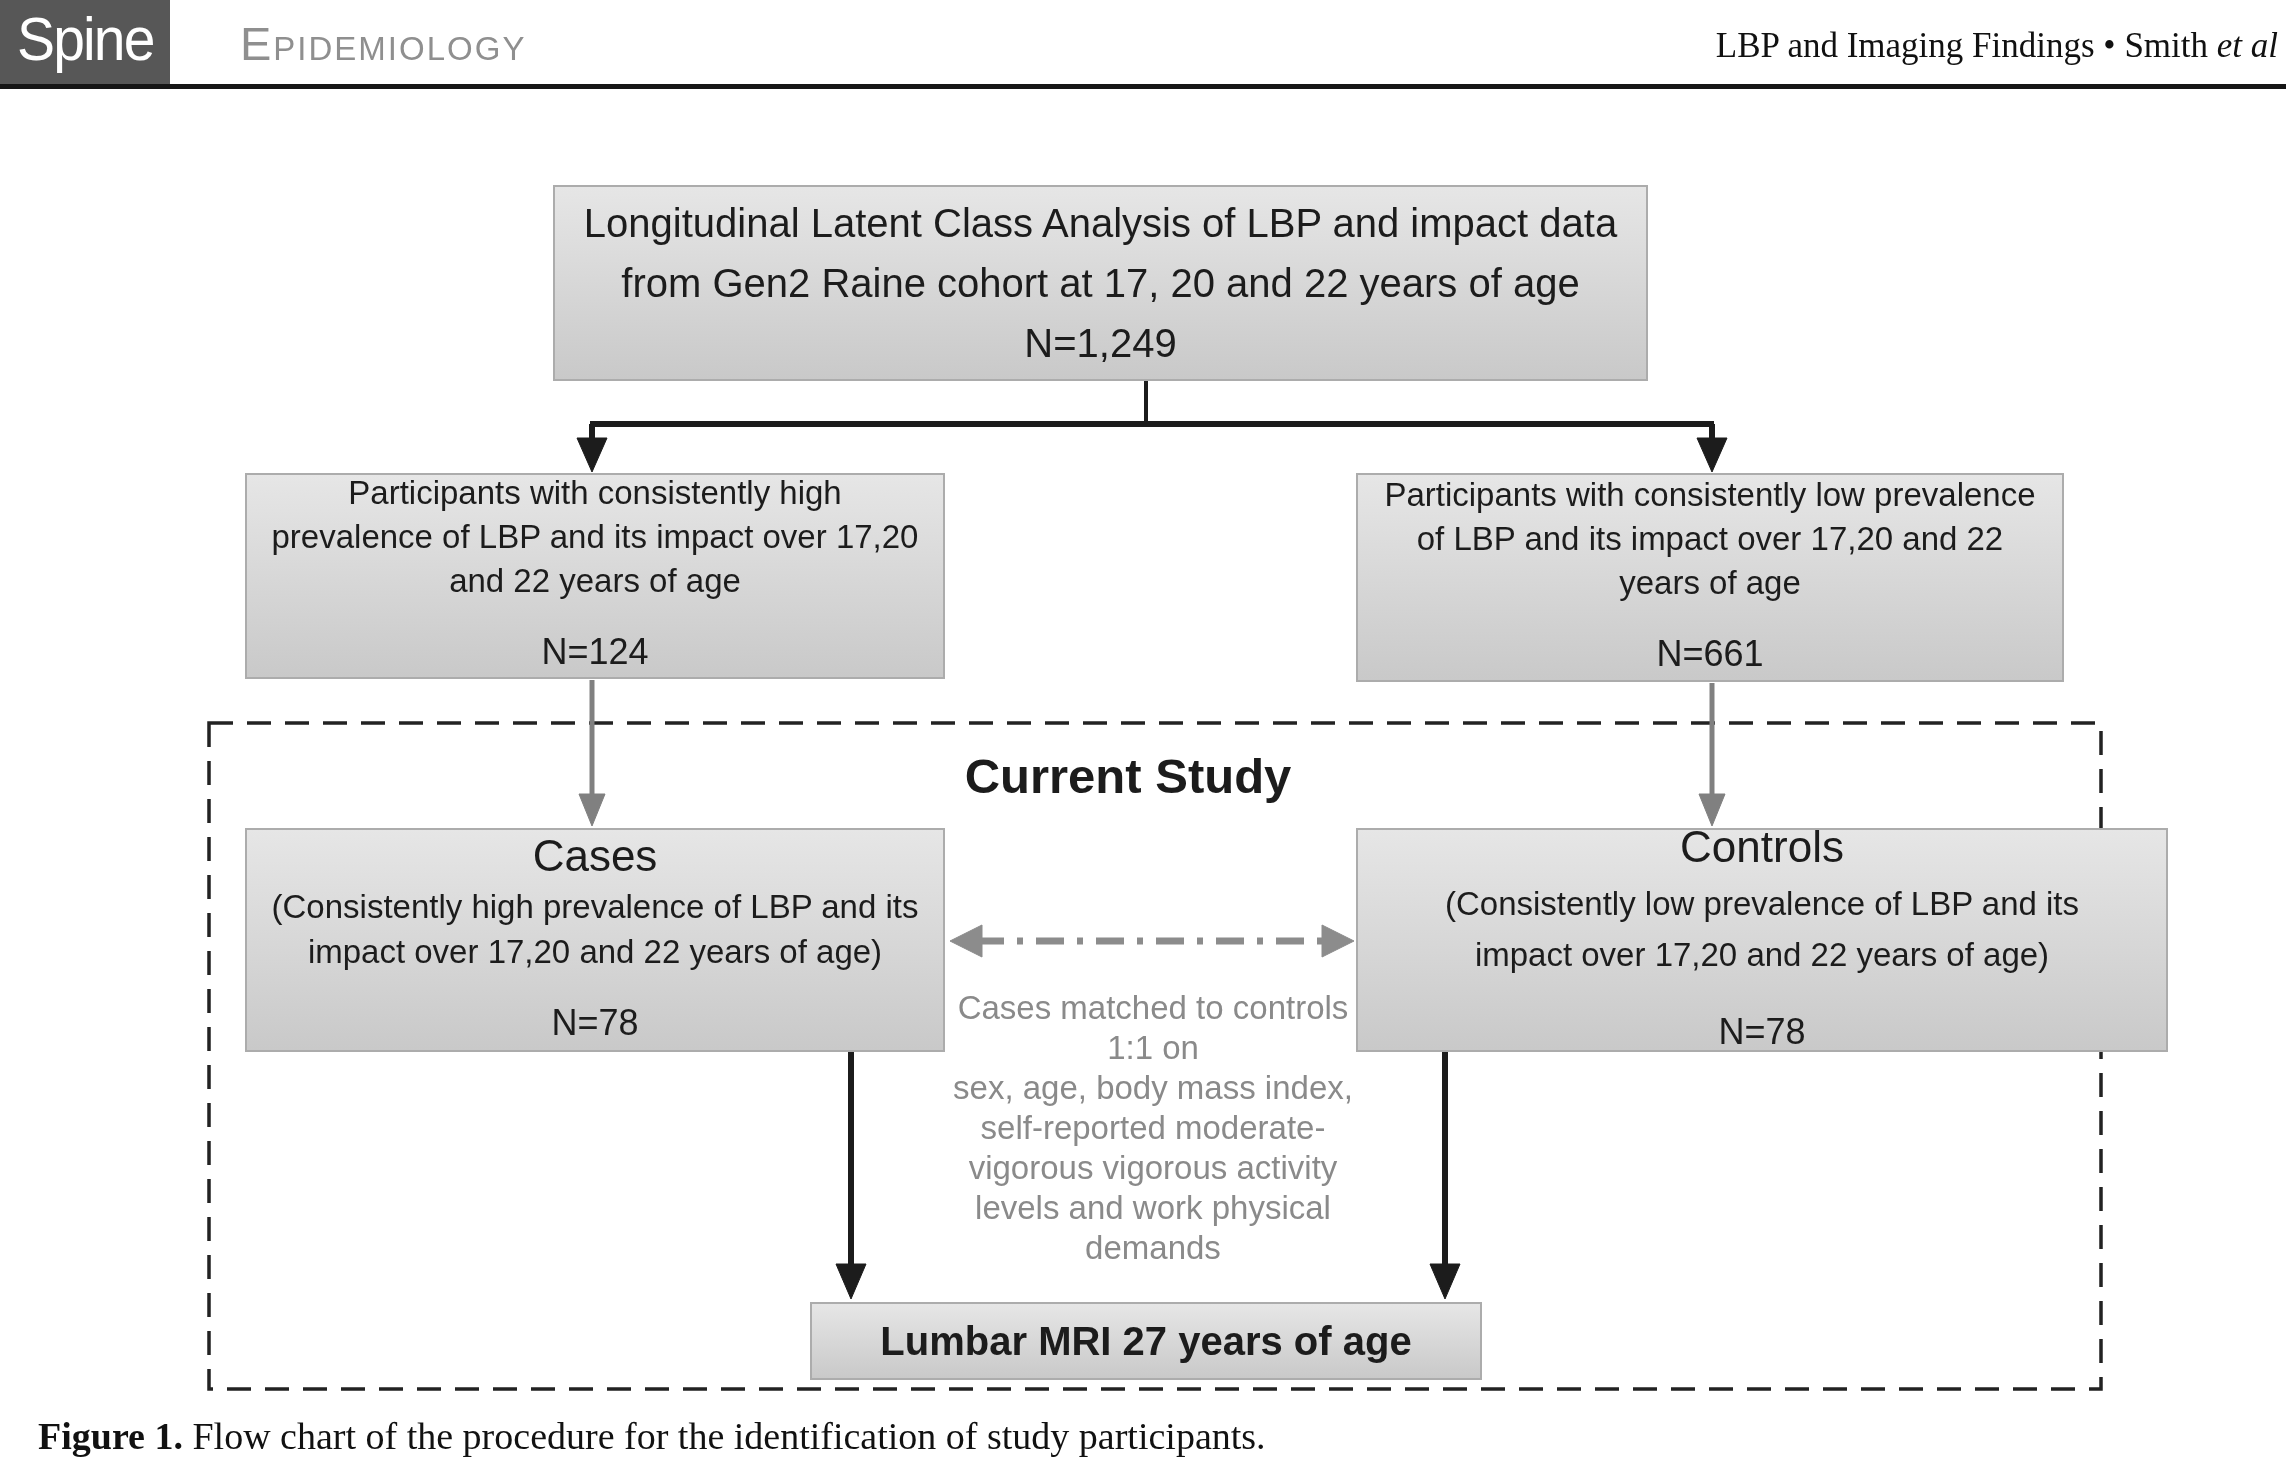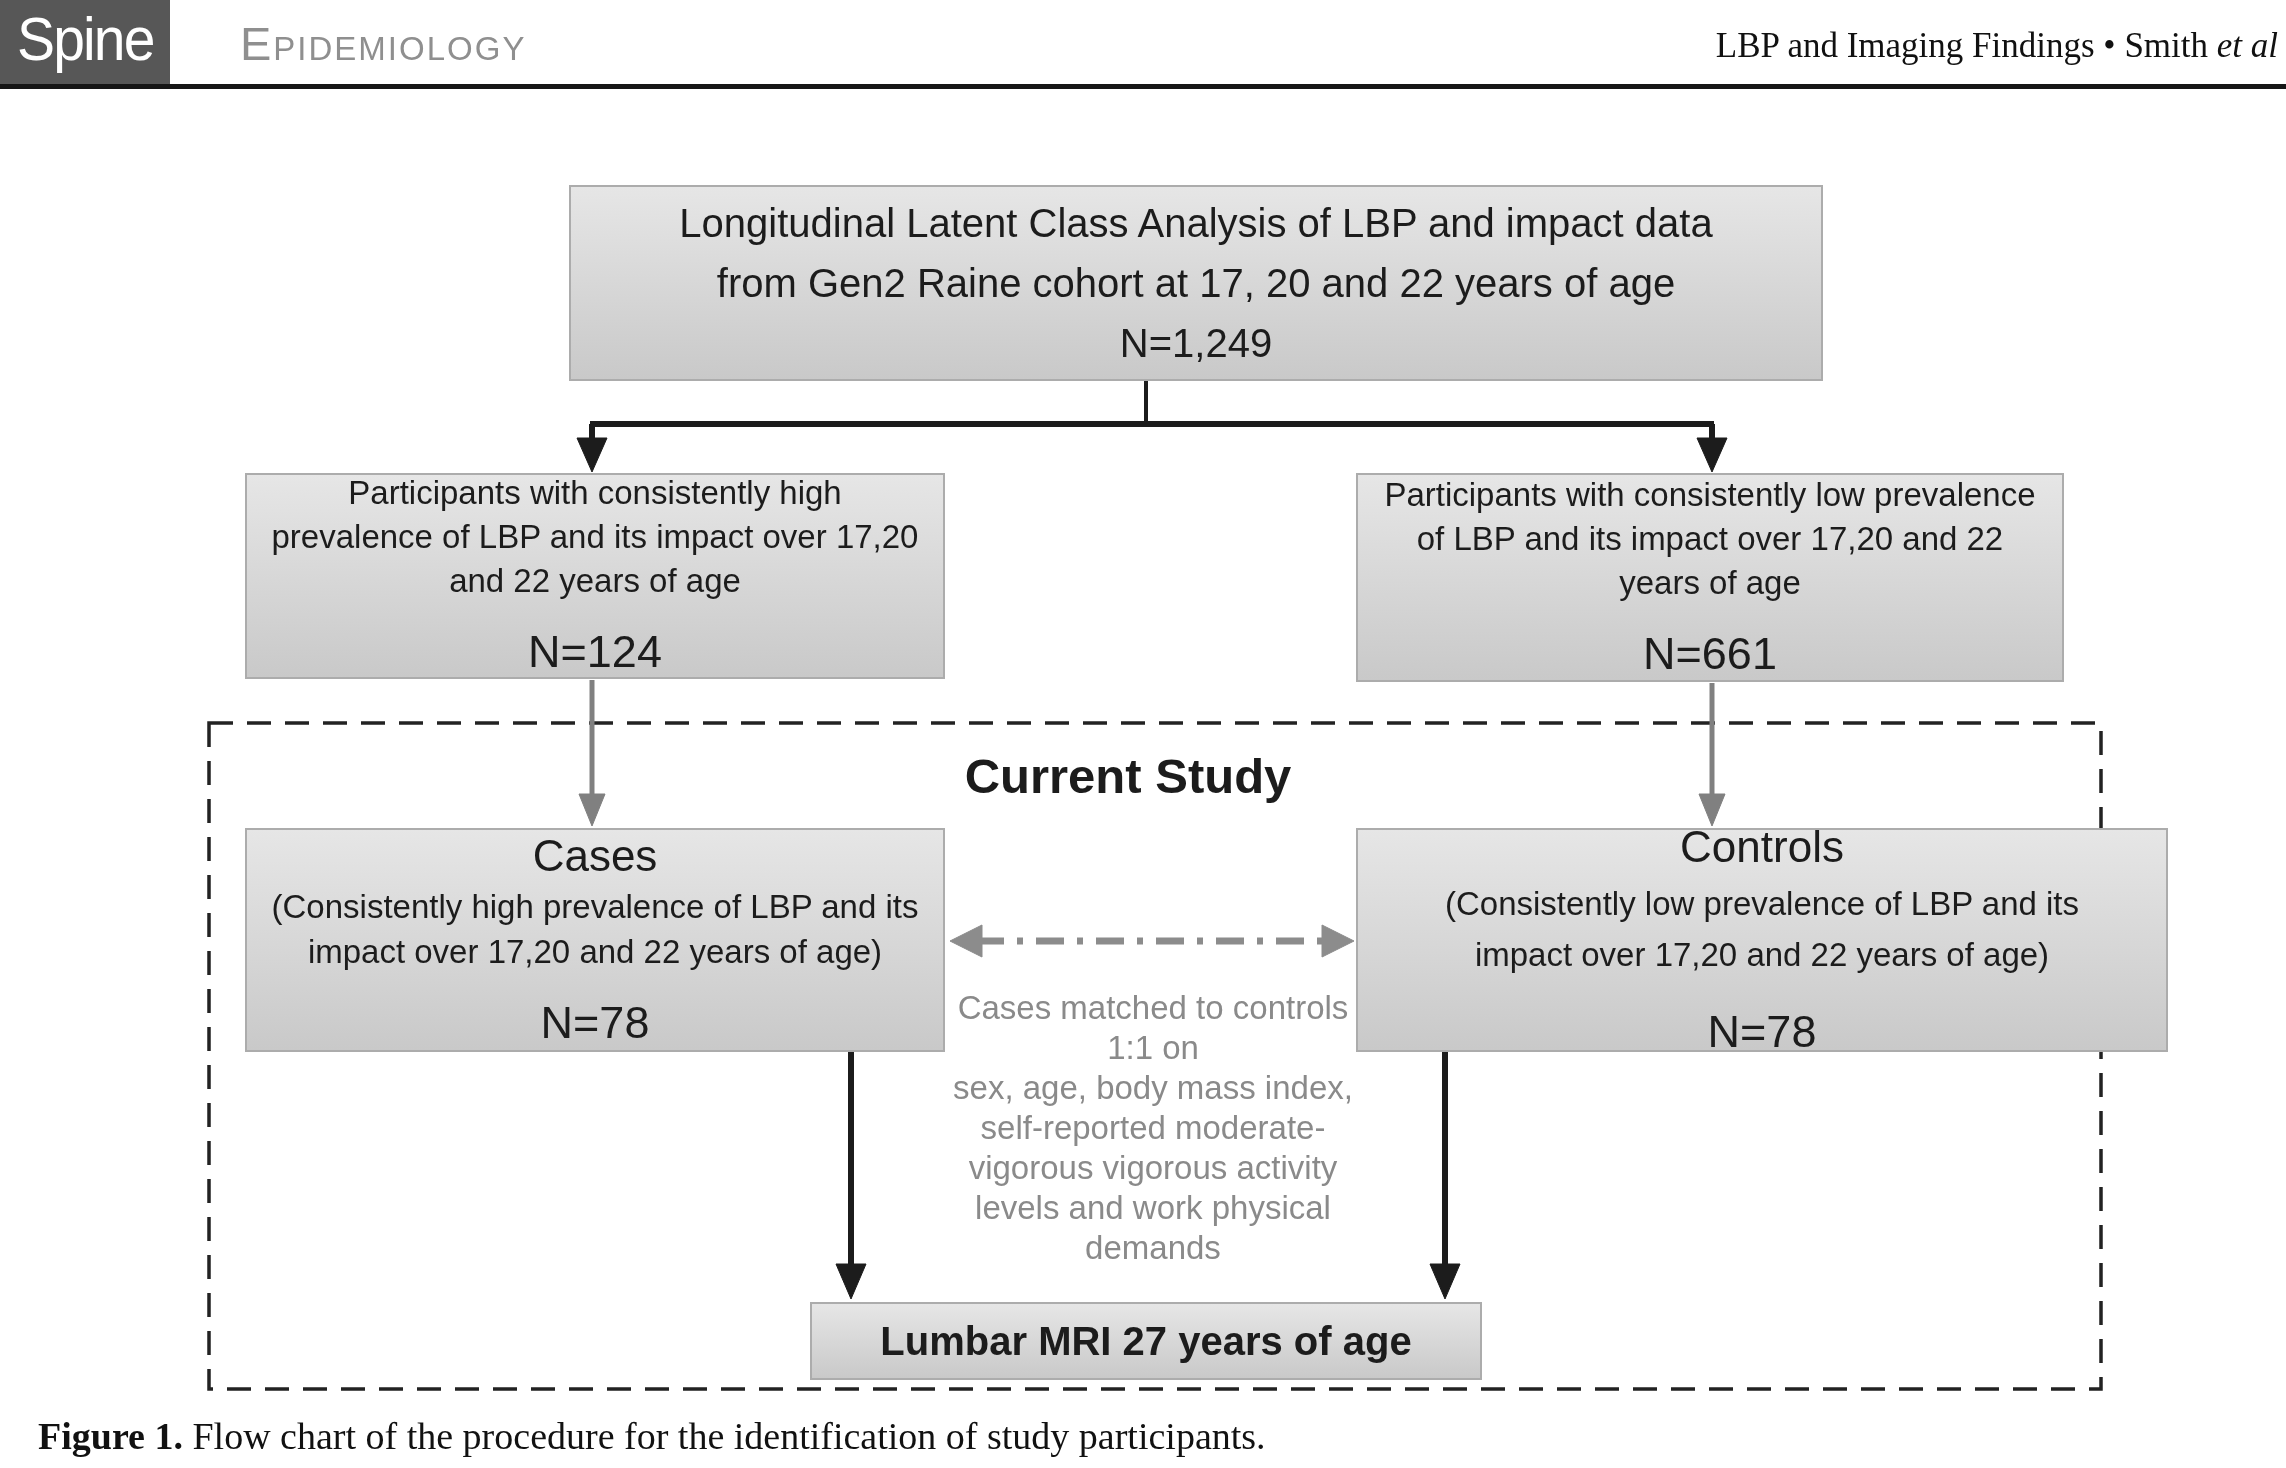--- a/index.html
+++ b/index.html
@@ -17,27 +17,27 @@
                 font-size:35px;color:#111;white-space:nowrap;}
   .running-head .etal{font-style:italic;}
   .header-rule{position:absolute;left:0;top:84px;width:2286px;height:5px;background:#161616;}
 
   
   .fbox{position:absolute;background:linear-gradient(#e6e6e6,#c9c9c9);
         border:2px solid #acacac;box-sizing:border-box;
         display:flex;flex-direction:column;align-items:center;justify-content:center;
         text-align:center;color:#1c1c1c;}
   .fbox .bline{width:100%;}
-  #top-box{left:553px;top:185px;width:1254px;height:196px;font-size:40px;line-height:60px;margin-left:16px;}
+  #top-box{left:553px;top:185px;width:1095px;height:196px;font-size:40px;line-height:60px;}
   #high-box{left:245px;top:473px;width:700px;height:206px;font-size:33px;line-height:44px;}
   #low-box{left:1356px;top:473px;width:708px;height:209px;font-size:33px;line-height:44px;align-items:flex-end;}
   #cases-box{left:245px;top:828px;width:700px;height:224px;font-size:33px;line-height:45px;}
   #controls-box{left:1356px;top:828px;width:812px;height:224px;font-size:33px;line-height:45px;gap:6px;}
   #mri-box{left:810px;top:1302px;width:672px;height:78px;font-size:40px;font-weight:bold;}
-  .nline{font-size:45px;line-height:58px;margin-top:20px;}
+  .nline{font-size:36px;line-height:58px;margin-top:20px;}
   .btitle{font-size:44px;line-height:56px;}
 
   .current-study{position:absolute;left:828px;top:748px;width:600px;text-align:center;
                  font-size:49px;font-weight:bold;color:#1c1c1c;}
 
   .match-note{position:absolute;left:950px;top:988px;width:406px;text-align:center;
               color:#8a8a8a;font-size:33px;line-height:40px;}
 
   .caption{position:absolute;left:38px;top:1414px;font-family:"Liberation Serif",serif;
            font-size:38px;color:#111;}

